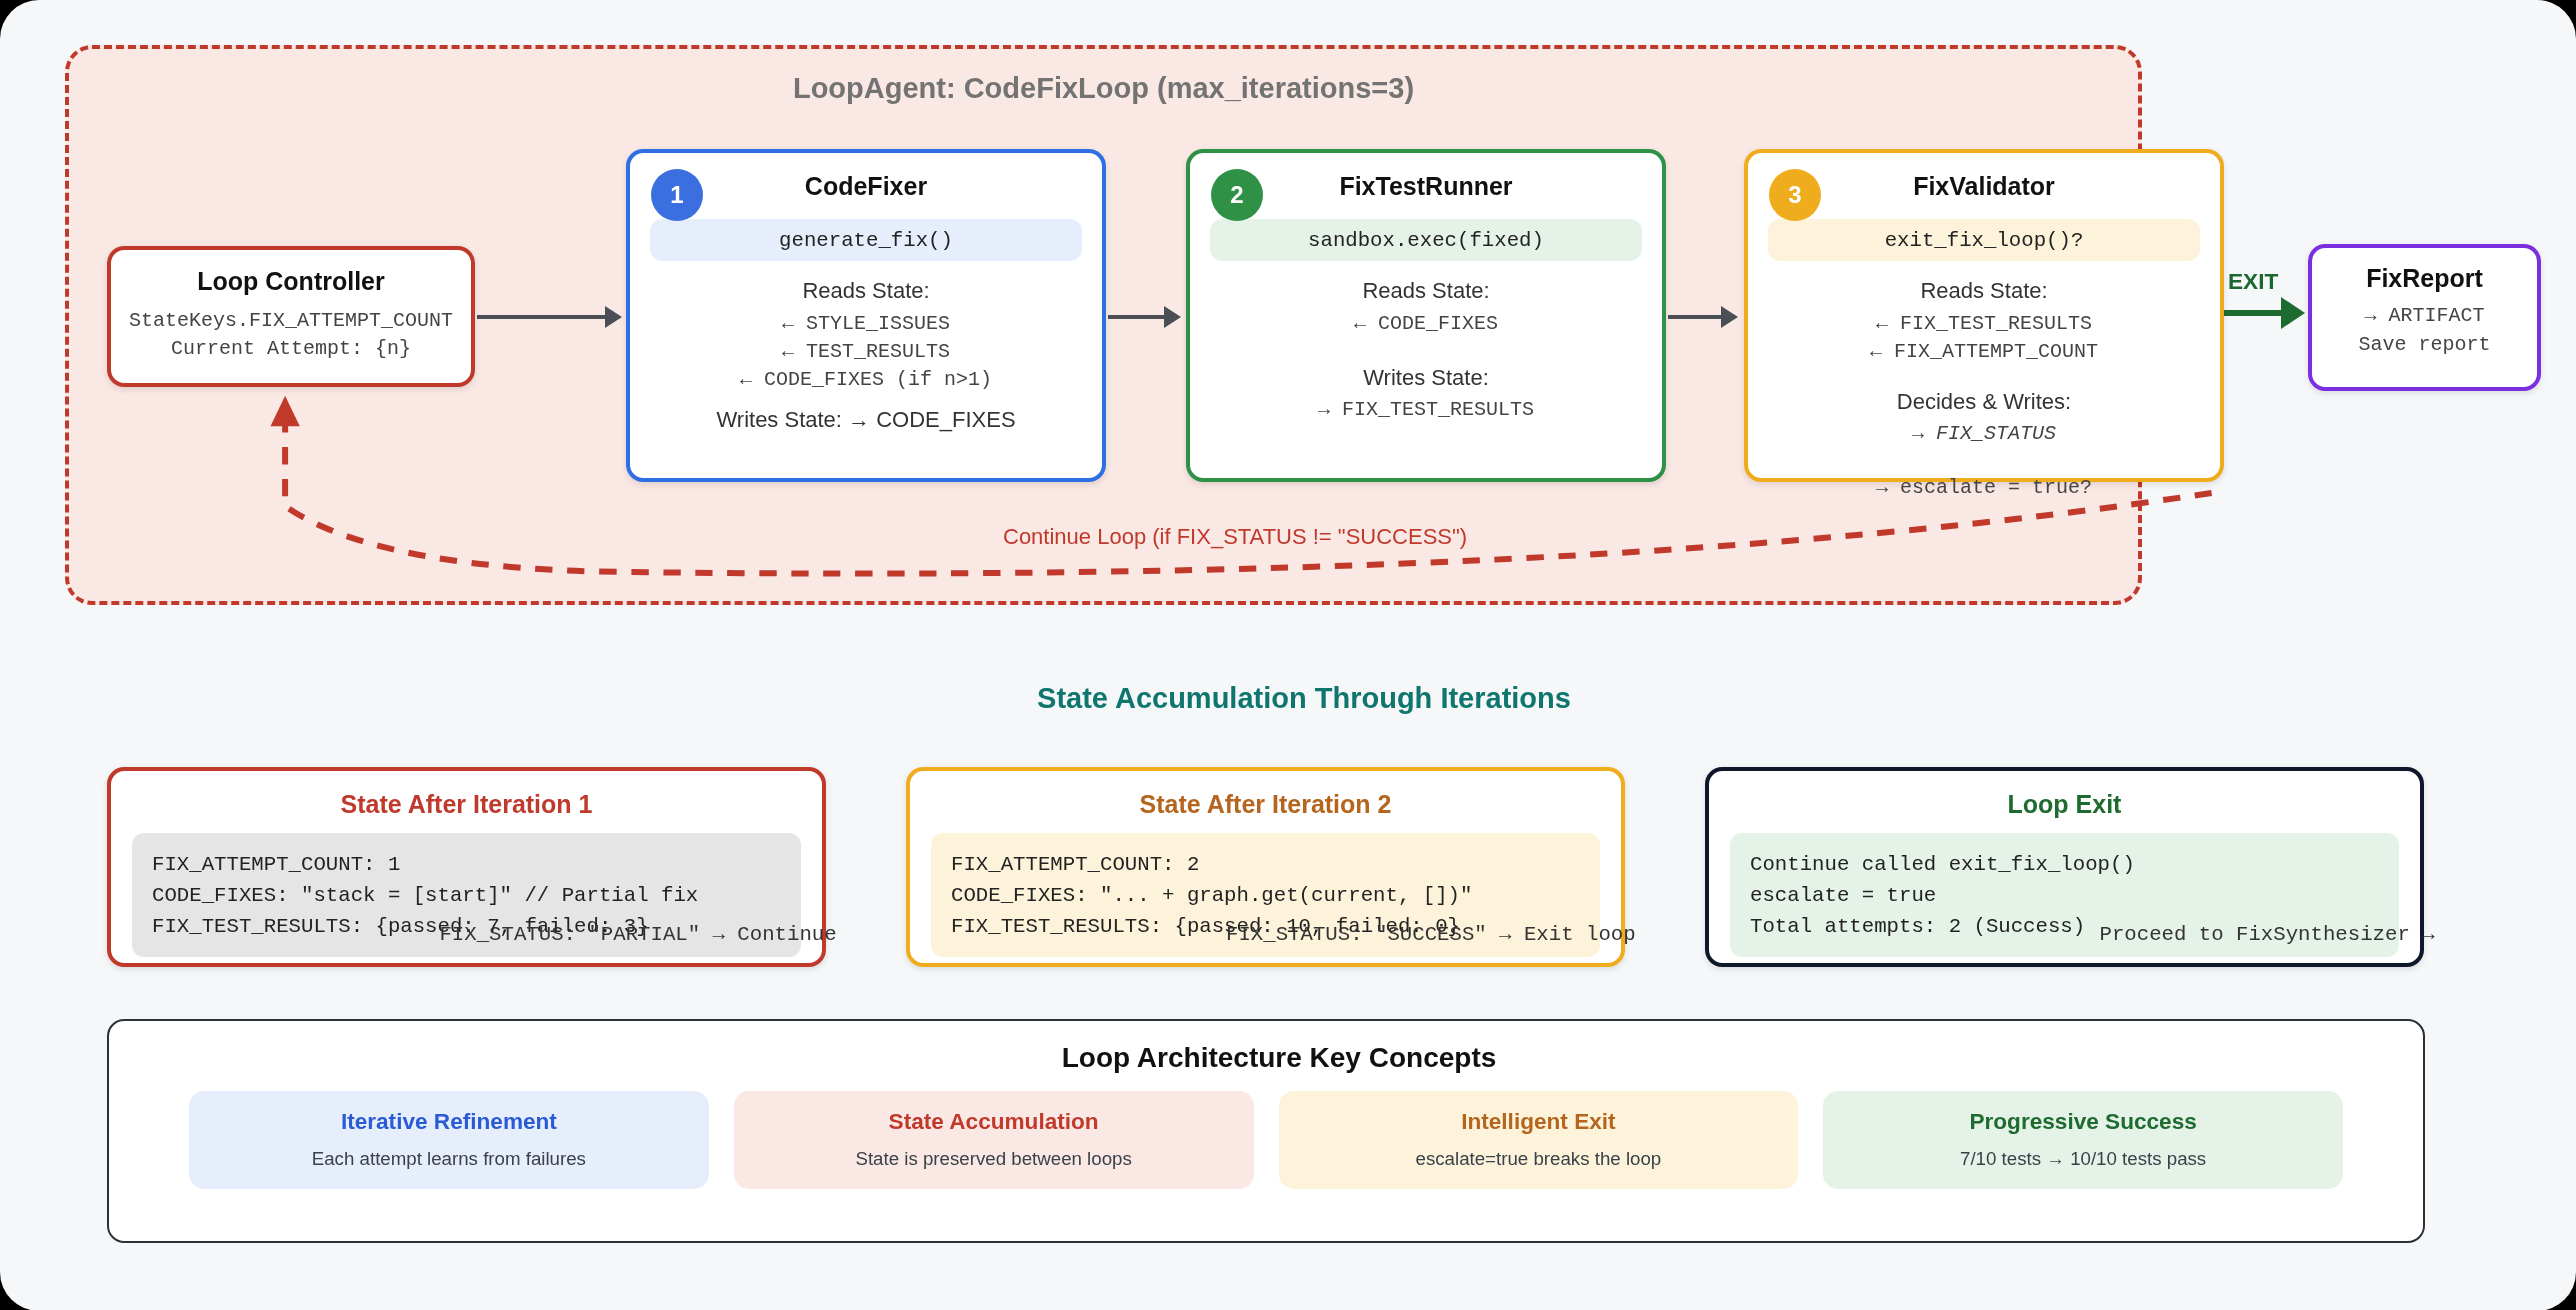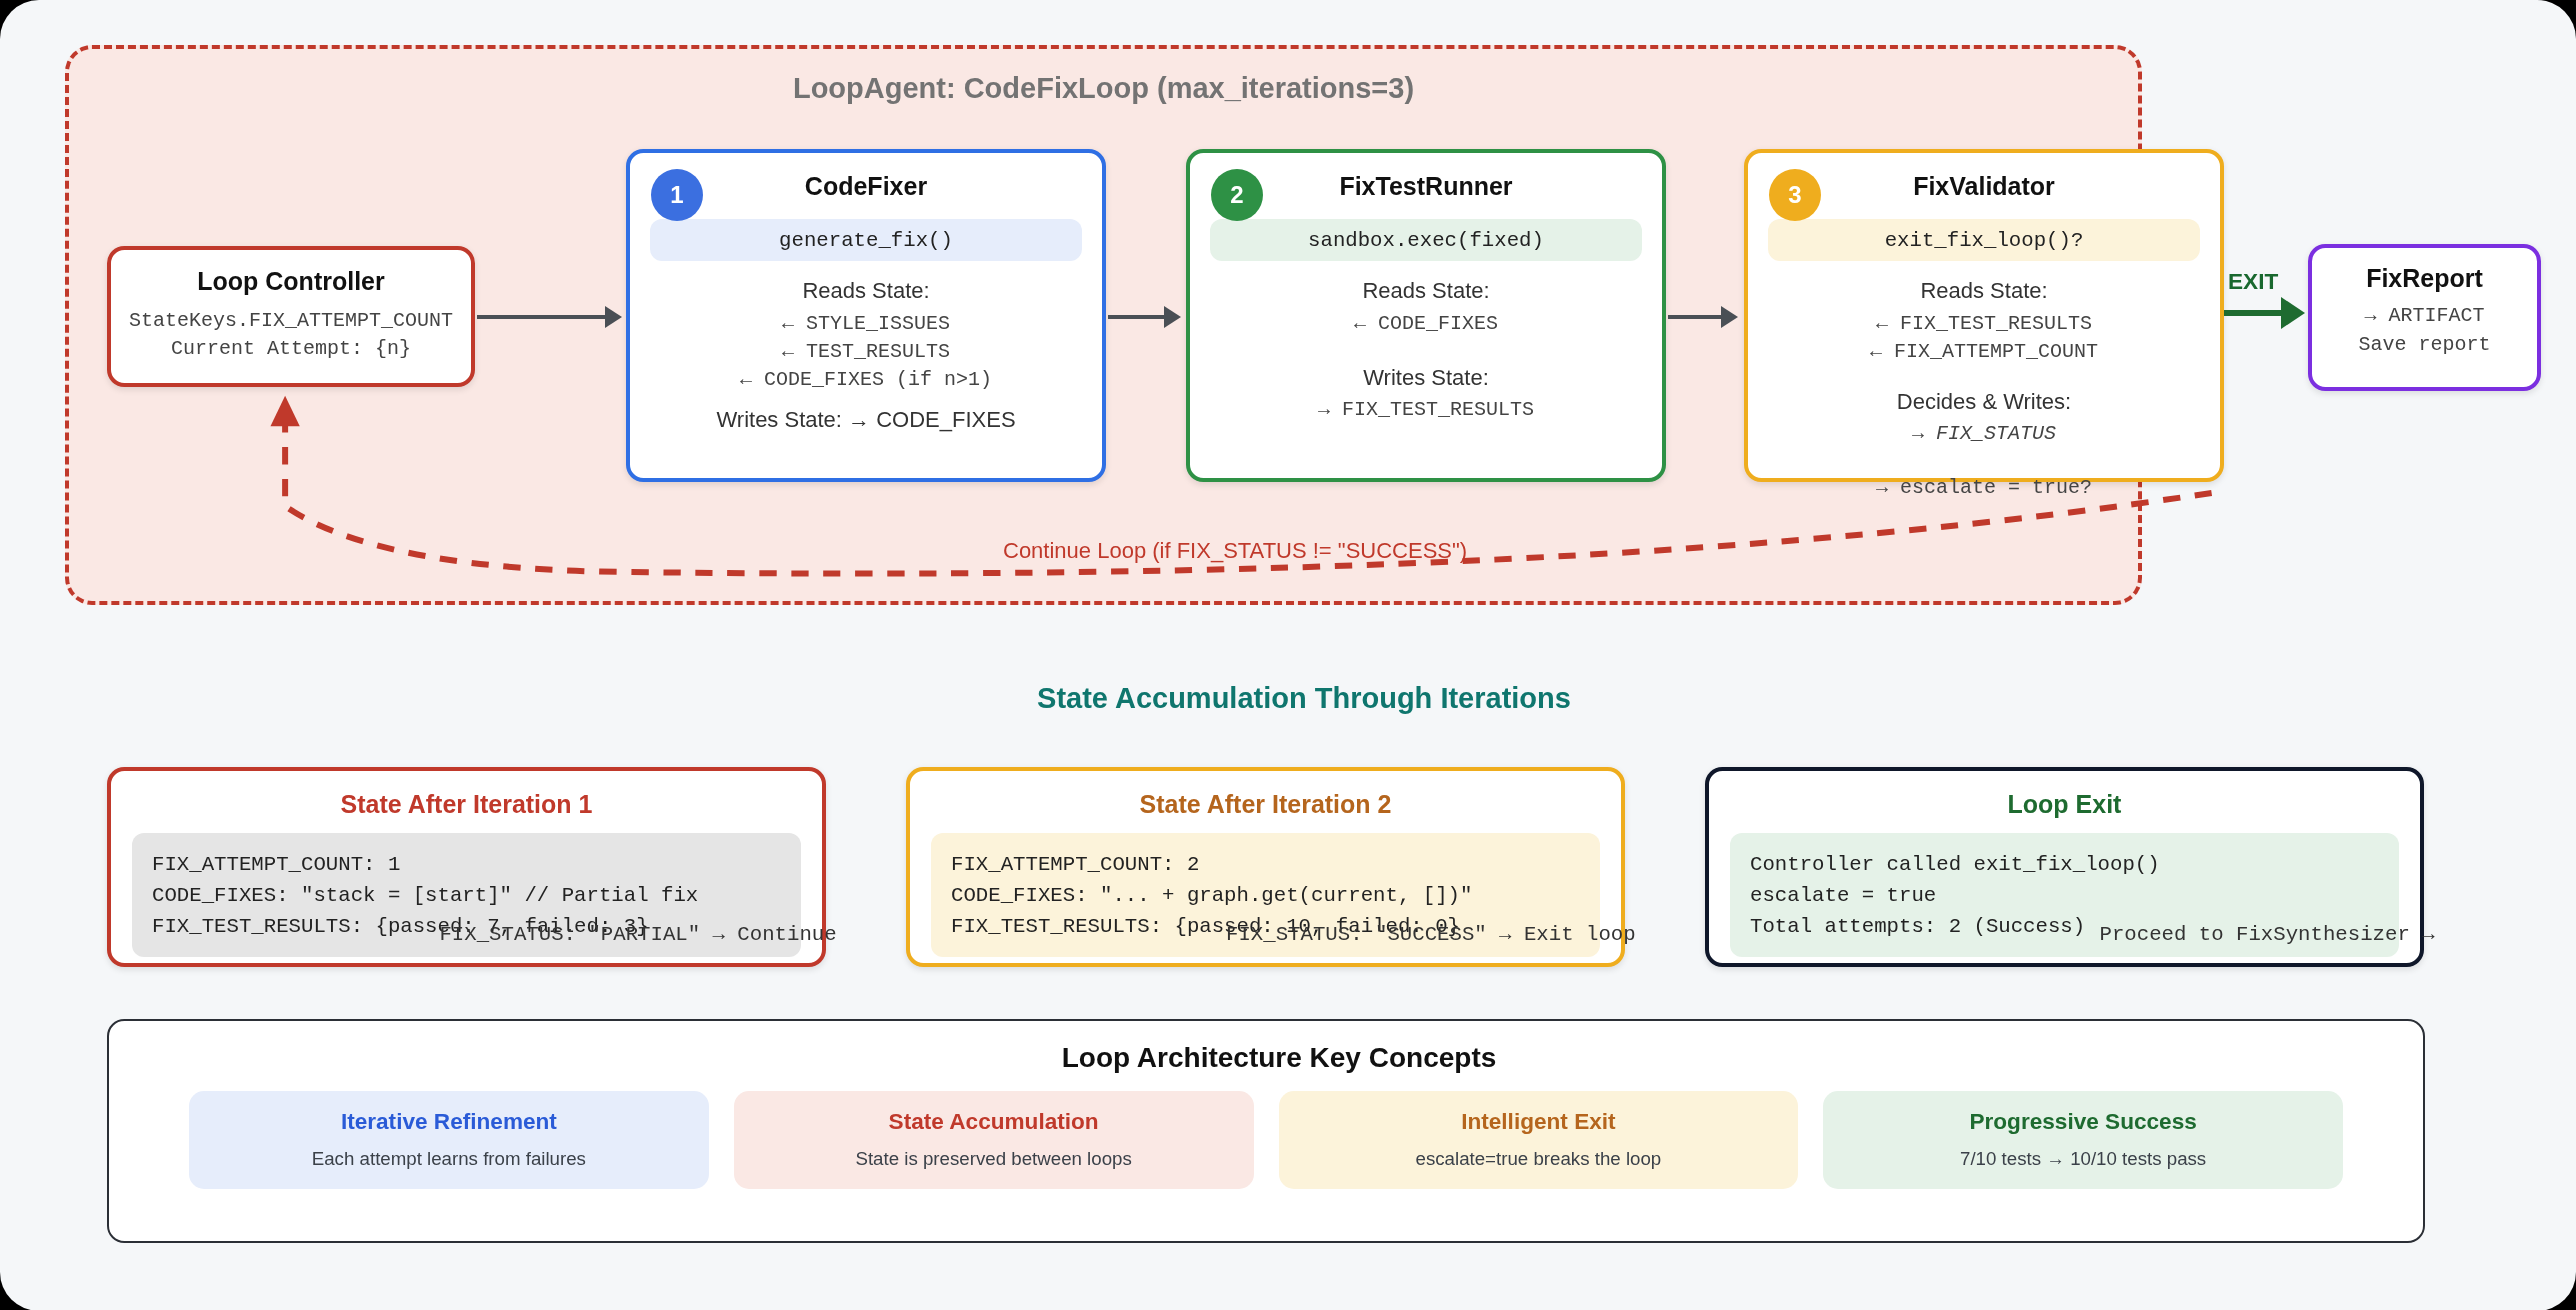--- a/index.html
+++ b/index.html
@@ -96,21 +96,21 @@
   .exit-label{
     position:absolute;font-size:22.6px;font-weight:600;color:#19682f;
   }
   .arrow-line-green{position:absolute;height:6px;background:#1e6b30;}
   .arrow-head-green{
     position:absolute;width:0;height:0;
     border-top:16px solid transparent;border-bottom:16px solid transparent;
     border-left:24px solid #1e6b30;
   }
   #continue-label{
-    position:absolute;left:1003px;top:538px;
+    position:absolute;left:1003px;top:524px;
     font-size:22px;color:#c0392b;white-space:nowrap;
   }
 
   
   #state-heading{
     position:absolute;left:16px;top:682px;width:100%;text-align:center;
     font-size:29px;font-weight:bold;color:#0f766e;
   }
   .state-card{
     position:absolute;background:#fff;border-radius:17.3px;box-sizing:border-box;
@@ -247,21 +247,21 @@
       <div>FIX_ATTEMPT_COUNT: 2</div>
       <div>CODE_FIXES: "... + graph.get(current, [])"</div>
       <div>FIX_TEST_RESULTS: {passed: 10, failed: 0}</div>
     </div>
     <div class="state-foot">FIX_STATUS: "SUCCESS" → Exit loop</div>
   </div>
 
   <div class="state-card" id="state-card-3">
     <div class="state-card-title">Loop Exit</div>
     <div class="state-body">
-      <div>Controller called exit_fix_loop()</div>
+      <div>Continue called exit_fix_loop()</div>
       <div>escalate = true</div>
       <div>Total attempts: 2 (Success)</div>
     </div>
     <div class="state-foot">Proceed to FixSynthesizer →</div>
   </div>
 
   <div id="concepts">
     <div id="concepts-title">Loop Architecture Key Concepts</div>
     <div id="concept-row">
       <div class="concept" style="background:#e6edfb;">

